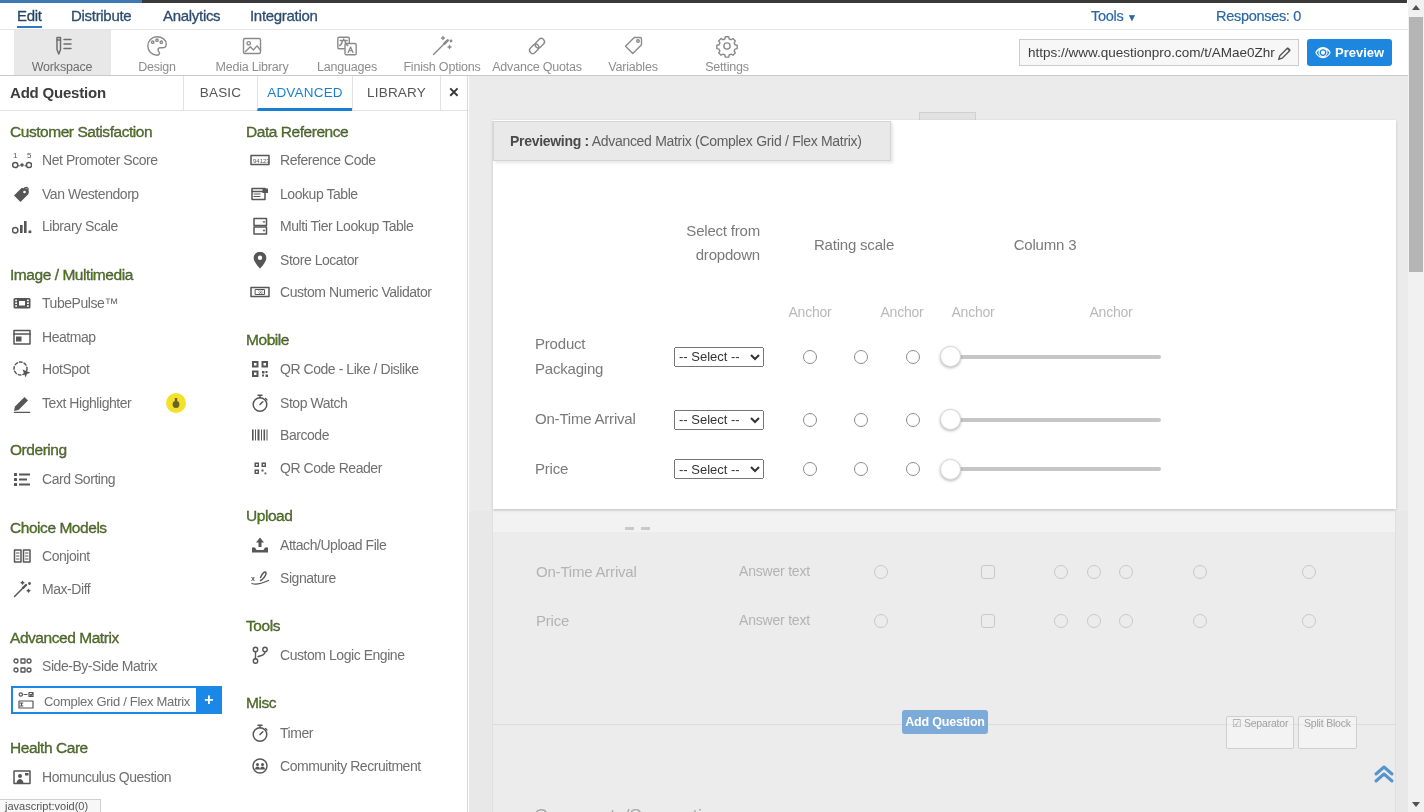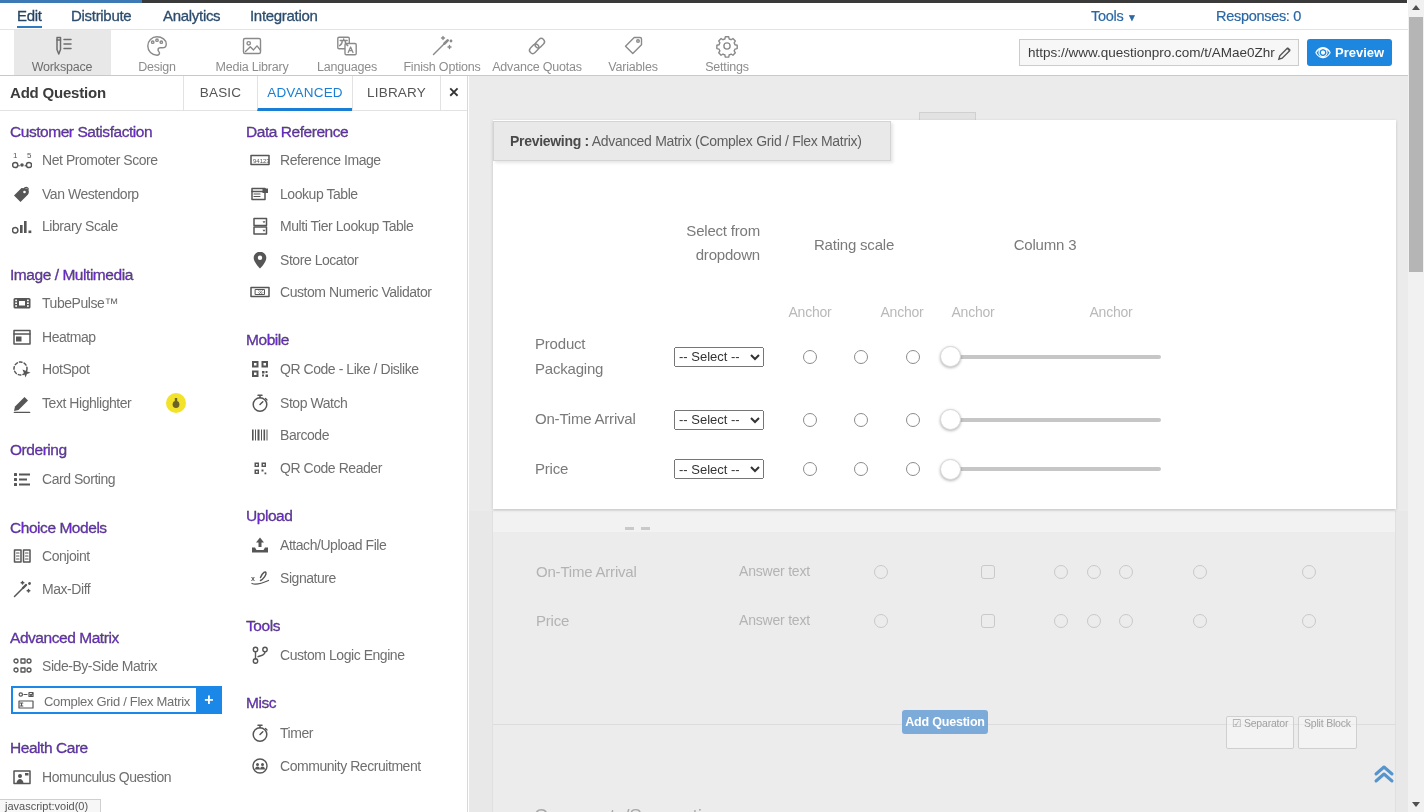--- a/index.html
+++ b/index.html
@@ -17,21 +17,21 @@
   #ws-tile { position:absolute; left:14px; top:0px; width:97px; height:45px; background:#e8e8e8; }
   .tbitem { position:absolute; top:3px; width:110px; text-align:center; }
   .tbitem svg { display:block; margin:0 auto; }
   .tblabel { font-size:12.5px; color:#8d8d8d; letter-spacing:-0.2px; margin-top:1px; }
   #url-input { position:absolute; left:1019px; top:9px; width:280px; height:27px; background:#f7f7f7; border:1px solid #ccc; font-size:13.5px; color:#3c3c3c; line-height:25px; padding-left:8px; white-space:nowrap; overflow:hidden; }
   #btn-preview { position:absolute; left:1307px; top:9px; width:85px; height:27px; background:#1d87e0; border-radius:3px; color:#fff; font-size:13px; font-weight:bold; text-align:center; line-height:27px; }
   
   #panel { left:0; top:76px; width:468px; height:736px; background:#fff; border-right:1px solid #d8d8d8; }
   #panel-head { position:absolute; left:0; top:0; width:467px; height:35px; border-bottom:1px solid #e2e2e2; }
   .ptab { position:absolute; top:0; height:35px; line-height:33px; text-align:center; font-size:13.5px; color:#555; letter-spacing:0.2px; border-left:1px solid #e2e2e2; }
-  .cat { position:absolute; font-size:15.5px; color:#6d28d9; letter-spacing:-0.45px; -webkit-text-stroke:0.3px #414141; font-weight:normal; }
+  .cat { position:absolute; font-size:15.5px; color:#4d7c0f; letter-spacing:-0.45px; -webkit-text-stroke:0.3px #414141; font-weight:normal; }
   .it { position:absolute; height:20px; }
   .it svg { position:absolute; left:0; top:0; }
   .it span { position:absolute; left:30px; top:2px; font-size:14px; color:#6f6f6f; letter-spacing:-0.45px; white-space:nowrap; }
   
   #main { left:469px; top:76px; width:939px; height:736px; background:#ebebeb; }
   #card { position:absolute; left:24px; top:44px; width:903px; height:389px; background:#fff; box-shadow:0 1px 3px rgba(0,0,0,0.18); }
   #prevbox { position:absolute; left:24px; top:45px; width:398px; height:40px; background:#e9e9e9; border:1px solid #d4d4d4; box-shadow:2px 2px 3px rgba(0,0,0,0.10); line-height:38px; font-size:14px; color:#5f5f5f; padding-left:16px; letter-spacing:-0.3px; white-space:nowrap; }
   #toptab { position:absolute; left:450px; top:36px; width:57px; height:9px; background:#e2e2e2; border:1px solid #d0d0d0; border-bottom:none; }
   .mtx { position:absolute; font-size:15px; color:#7a7a7a; letter-spacing:-0.2px; white-space:nowrap; }
   .anch { position:absolute; font-size:14px; color:#b9b9b9; letter-spacing:-0.2px; }
@@ -310,21 +310,21 @@
       <span>Homunculus Question</span>
     </div>
   <div class="cat" style="left:246px;top:47px;">Data Reference</div>
   <div class="it" style="left:250px;top:74px;">
       <svg width="20" height="20" viewBox="0 0 20 20">
         <g fill="none" stroke="#565656" stroke-width="1.5" stroke-linecap="round" stroke-linejoin="round">
           <rect x="1" y="5.5" width="18" height="9"></rect>
         </g>
         <text x="3" y="12.6" font-size="6" font-family="Liberation Sans" fill="#565656">94123</text>
       </svg>
-      <span>Reference Image</span>
+      <span>Reference Code</span>
     </div>
   <div class="it" style="left:250px;top:108px;">
       <svg width="20" height="20" viewBox="0 0 20 20">
         <g fill="none" stroke="#565656" stroke-width="1.5" stroke-linecap="round" stroke-linejoin="round">
           <rect x="2" y="4.5" width="13" height="11"></rect>
           <path d="M2 7.5 h13"></path>
           <path d="M4 10 h6 M4 12.5 h6" stroke-width="1.2"></path>
         </g>
         <rect x="12.5" y="4.5" width="5.5" height="4.5" fill="#565656" stroke="none"></rect>
       </svg>

